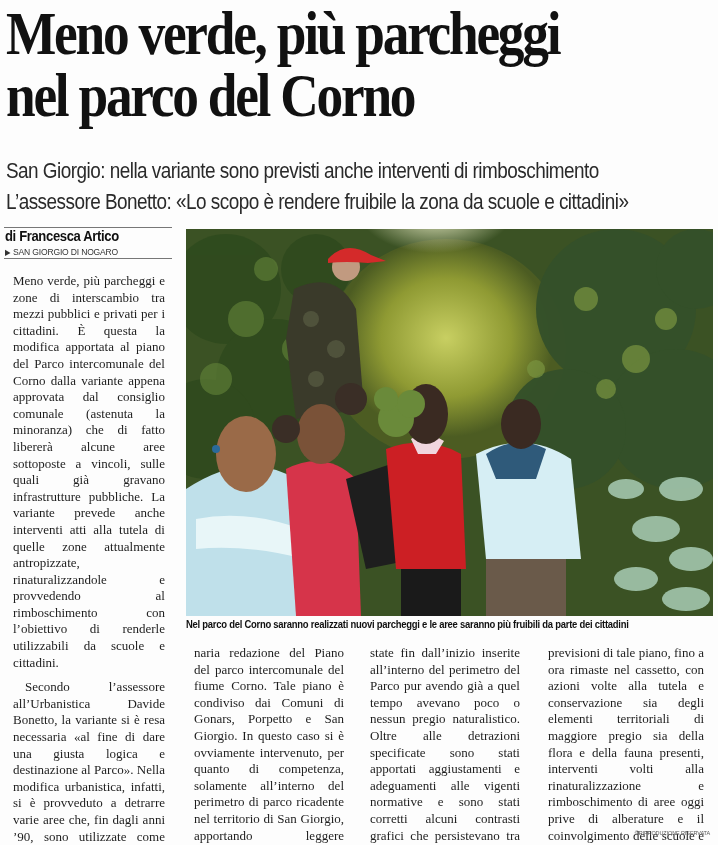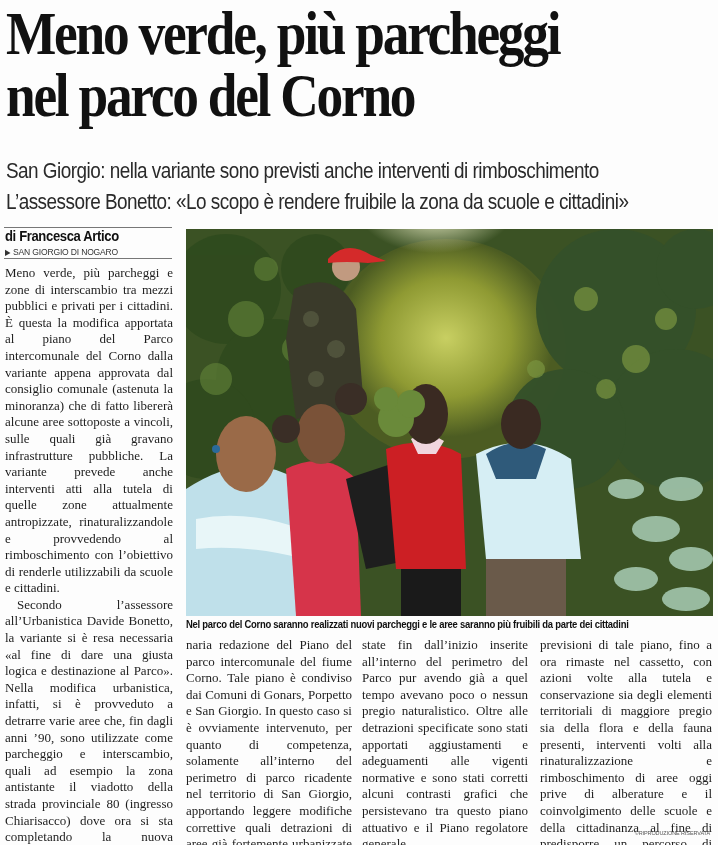--- a/index.html
+++ b/index.html
@@ -30,21 +30,21 @@
     font-family: "Liberation Sans", sans-serif; font-size: 9.5px; color: #333;
     letter-spacing: -0.2px; white-space: nowrap;
     transform: scaleX(0.9); transform-origin: left top;
   }
   .dateline .arrow { font-size: 8px; margin-right: 3px; }
   .col {
     position: absolute;
     font-family: "Liberation Serif", serif; font-size: 13px; line-height: 16.6px;
     color: #1d1d1d; text-align: justify; hyphens: manual;
   }
-  .col p { margin: 0; }
+  .col p { margin: 8px; }
   .col p.indent { text-indent: 12px; }
   .photo {
     position: absolute; left: 186px; top: 229px; width: 527px; height: 387px;
     overflow: hidden; background: #4a5a2a;
   }
   .caption {
     position: absolute; left: 186px; top: 618px; white-space: nowrap;
     font-family: "Liberation Sans", sans-serif; font-weight: bold; font-size: 11px;
     color: #111; letter-spacing: -0.3px;
     transform: scaleX(0.86); transform-origin: left top;

